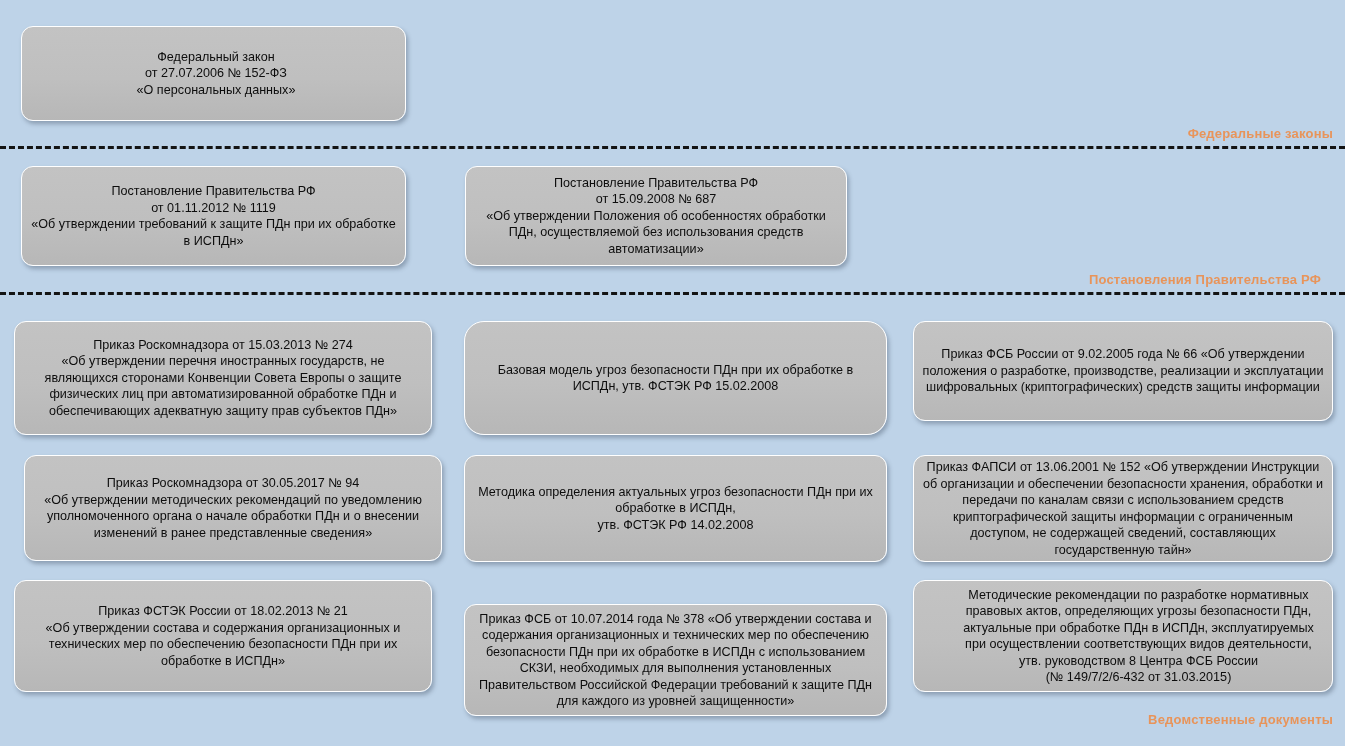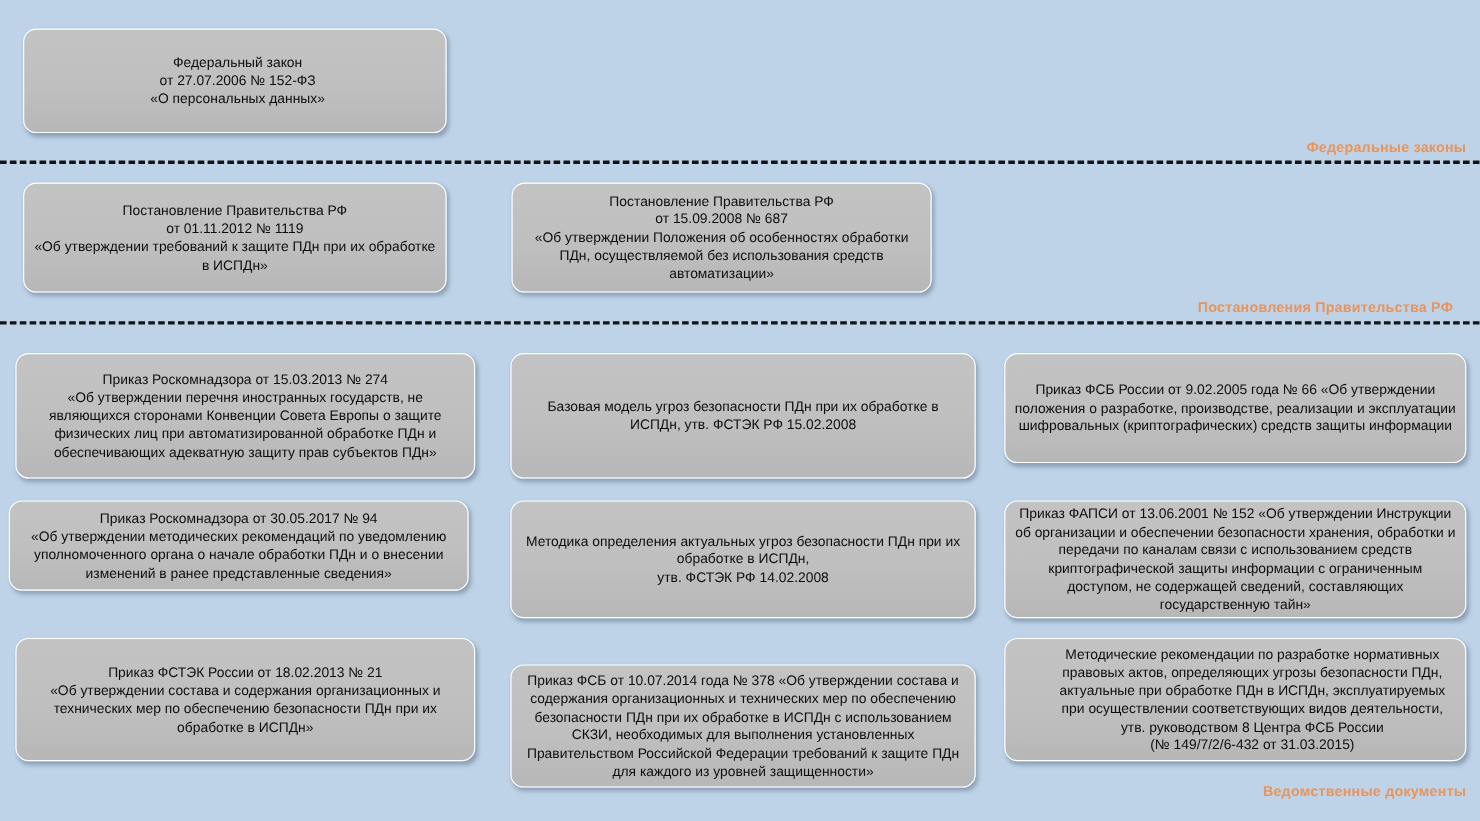--- a/index.html
+++ b/index.html
@@ -87,29 +87,29 @@
 
   <div class="section-label" style="right:24px; top:272px;">Постановления Правительства РФ</div>
 
   <div class="divider" style="top:292px;"></div>
 
   <div class="doc-box" style="left:14px; top:321px; width:418px; height:114px;">
     <div class="doc-text">Приказ Роскомнадзора от 15.03.2013 № 274
 «Об утверждении перечня иностранных государств, не являющихся сторонами Конвенции Совета Европы о защите физических лиц при автоматизированной обработке ПДн и обеспечивающих адекватную защиту прав субъектов ПДн»</div>
   </div>
 
-  <div class="doc-box" style="left:464px; top:321px; width:423px; height:114px;">
+  <div class="doc-box" style="left:464px; top:321px; width:423px; height:114px;border-radius:20px;">
     <div class="doc-text">Базовая модель угроз безопасности ПДн при их обработке в ИСПДн, утв. ФСТЭК РФ 15.02.2008</div>
   </div>
 
   <div class="doc-box" style="left:913px; top:321px; width:420px; height:100px;">
     <div class="doc-text">Приказ ФСБ России от 9.02.2005 года № 66 «Об утверждении положения о разработке, производстве, реализации и эксплуатации шифровальных (криптографических) средств защиты информации</div>
   </div>
 
-  <div class="doc-box" style="left:8px; top:455px; width:418px; height:82px;">
+  <div class="doc-box" style="left:24px; top:455px; width:418px; height:106px;">
     <div class="doc-text">Приказ Роскомнадзора от 30.05.2017 № 94
 «Об утверждении методических рекомендаций по уведомлению уполномоченного органа о начале обработки ПДн и о внесении изменений в ранее представленные сведения»</div>
   </div>
 
   <div class="doc-box" style="left:464px; top:455px; width:423px; height:107px;">
     <div class="doc-text">Методика определения актуальных угроз безопасности ПДн при их обработке в ИСПДн,
 утв. ФСТЭК РФ 14.02.2008</div>
   </div>
 
   <div class="doc-box" style="left:913px; top:455px; width:420px; height:107px;">

